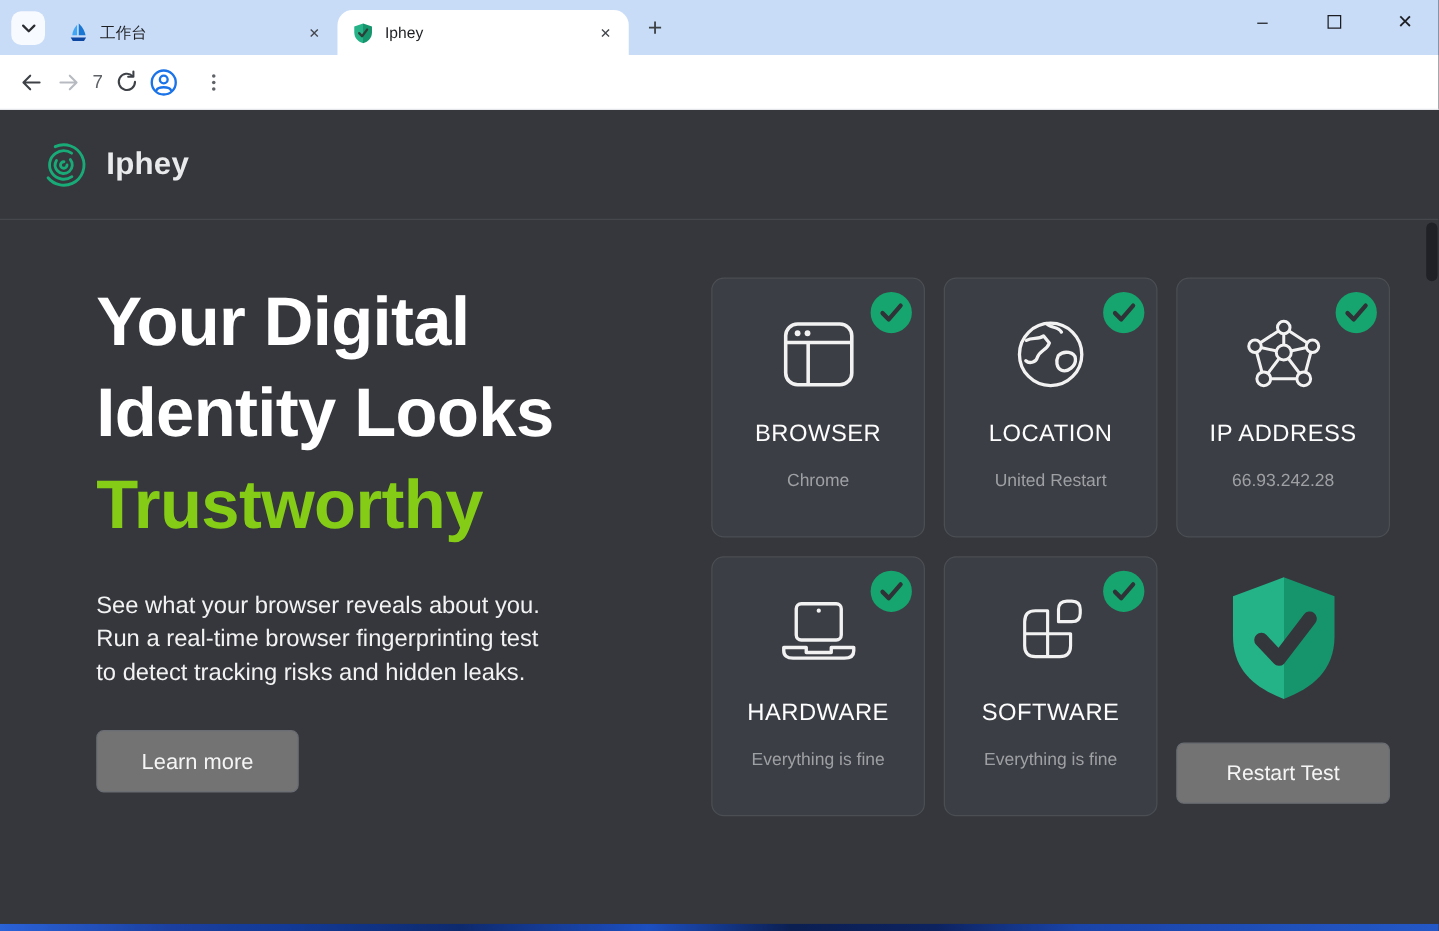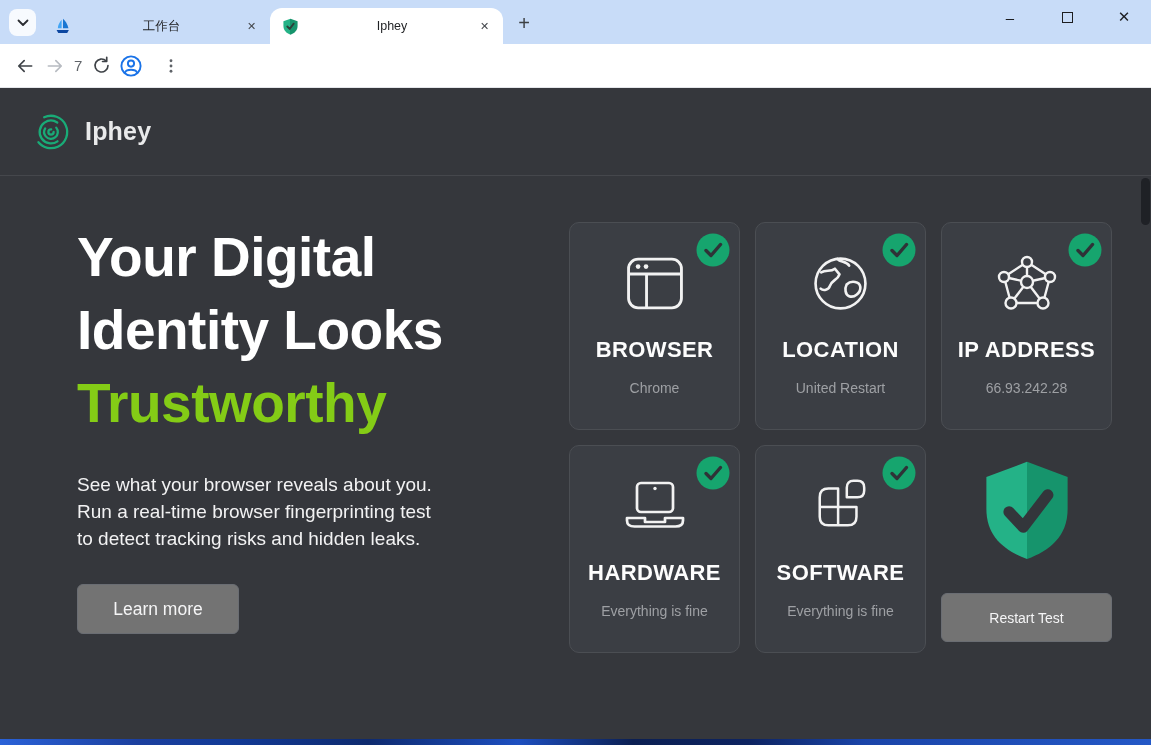--- a/index.html
+++ b/index.html
@@ -1,20 +1,20 @@
 <!DOCTYPE html>
 <html><head>
 <meta charset="utf-8">
 <style>
   * { margin:0; padding:0; box-sizing:border-box; }
   html,body { width:1151px; height:745px; overflow:hidden; }
   body { font-family:"Liberation Sans","DejaVu Sans",sans-serif; background:#35373c; }
 
   
-  .tabbar { height:44px; background:#c8dcf8; display:flex; align-items:flex-end; position:relative;text-align:center; }
+  .tabbar { height:44px; background:#c8dcf8; display:flex; align-items:flex-end; position:relative; }
   .tab-search { width:27px; height:27px; margin:0 6px 8px 9px; background:rgba(255,255,255,.85); border-radius:8px; display:flex; align-items:center; justify-content:center; }
   .tab { height:36px; display:flex; align-items:center; padding:0 10px 0 12px; font-size:12.5px; color:#1f2023; }
   .tab.inactive { width:228px; }
   .tab.active { width:233px; background:#ffffff; border-radius:12px 12px 0 0; }
   .tab .favicon { width:17px; height:17px; margin-right:9px; flex:0 0 auto; }
   .tab .tab-label { flex:1; white-space:nowrap; overflow:hidden; }
   .tab-close { width:17px; height:17px; border-radius:50%; display:flex; align-items:center; justify-content:center; font-size:11px; color:#44474c; }
   .new-tab { width:28px; height:28px; margin:0 0 7px 7px; display:flex; align-items:center; justify-content:center; font-size:20px; color:#3c4043; border-radius:50%; }
   .win-controls { position:absolute; right:12px; top:0; height:34px; display:flex; align-items:center; gap:27px; }
   .win-btn { width:30px; height:30px; display:flex; align-items:center; justify-content:center; color:#1c1d20; font-size:15px; }
@@ -37,25 +37,25 @@
   .hero h1 { color:#ffffff; font-size:55px; line-height:73px; font-weight:700; letter-spacing:-.5px; }
   .hero h1 .accent { color:#84cc16; }
   .hero-desc { margin-top:31px; color:#f2f2f3; font-size:19px; line-height:27px; }
   .btn { background:#737373; border:1px solid #6a6d73; border-radius:6px; color:#f5f5f6; cursor:pointer; font-family:Liberation Sans, sans-serif; }
   .learn-btn { margin-top:32px; width:162px; height:50px; font-size:17.5px; }
 
   .grid { position:absolute; right:39px; top:46px; width:543px; display:grid; grid-template-columns:repeat(3,171px); grid-auto-rows:208px; column-gap:15px; row-gap:15px; }
   .card { position:relative; background:#3b3e44; border:1px solid #4b4e53; border-radius:10px; text-align:center; padding-top:31px; cursor:pointer; }
   .badge { position:absolute; top:10px; right:9px; width:34px; height:34px; }
   .card-icon { height:58px; display:flex; align-items:center; justify-content:center; }
-  .card-title { margin-top:25px; color:#fdfdfd; font-size:22px; font-weight:700; letter-spacing:.4px; }
+  .card-title { margin-top:25px; color:#fdfdfd; font-size:19px; font-weight:400; letter-spacing:.4px; }
   .card-value { margin-top:17px; color:#9ea0a4; font-size:14px; }
   .result-cell { display:flex; flex-direction:column; align-items:center; }
   .shield-wrap { margin-top:14px; }
-  .restart-btn { margin-top:28px; width:171px; height:49px; font-size:14px; }
+  .restart-btn { margin-top:28px; width:171px; height:49px; font-size:17px; }
 
   .scrollbar { position:absolute; right:0; top:0; width:11px; height:651px; }
   .scroll-thumb { position:absolute; right:1px; top:2px; width:9px; height:47px; background:#1f2126; border-radius:5px; }
 
   .desktop-strip { height:6px; background:linear-gradient(90deg,#2a62d8 0%,#1b3f9e 12%,#123a96 20%,#0e2a6e 32%,#1d4fc0 45%,#0b1f52 55%,#0d2360 65%,#1a44a8 75%,#1e4cb4 85%,#2458c6 100%); }
 </style>
 </head>
 <body>
 
 <div class="tabbar">

